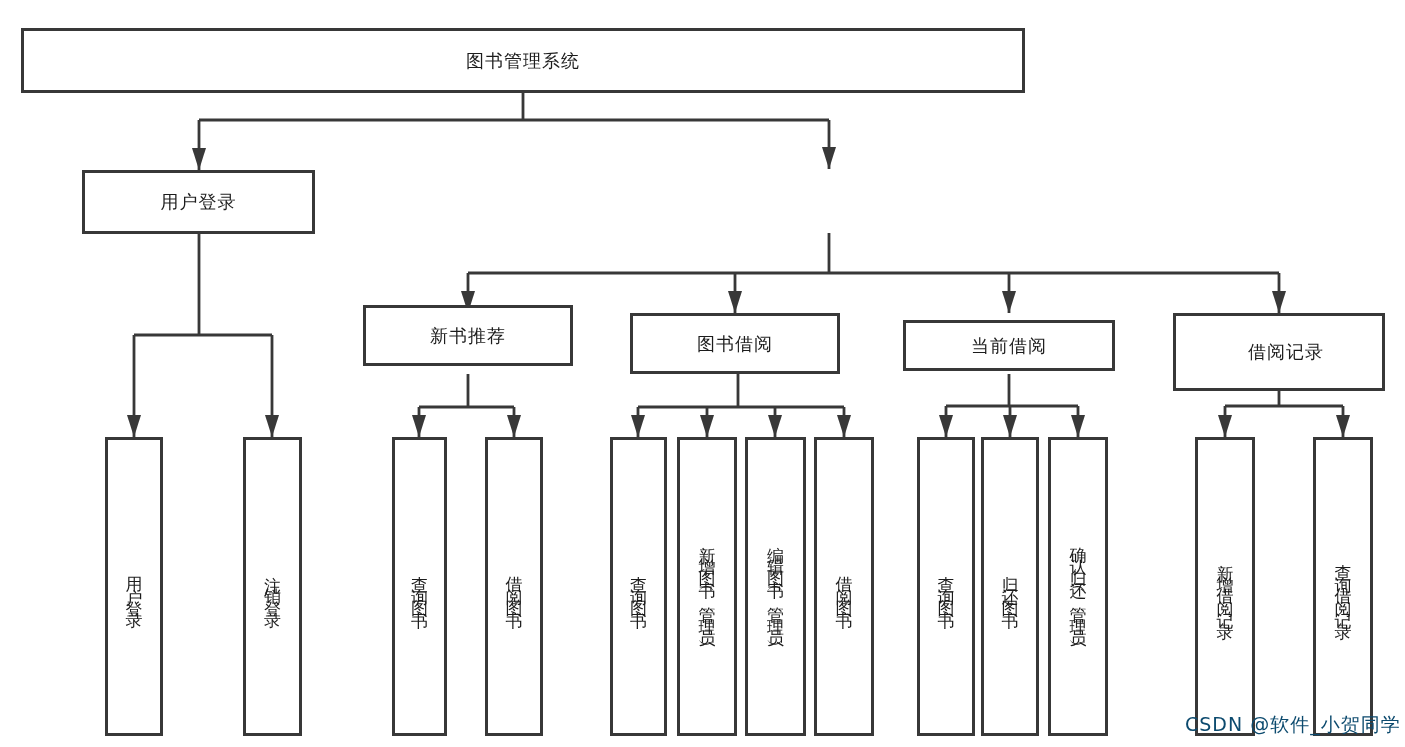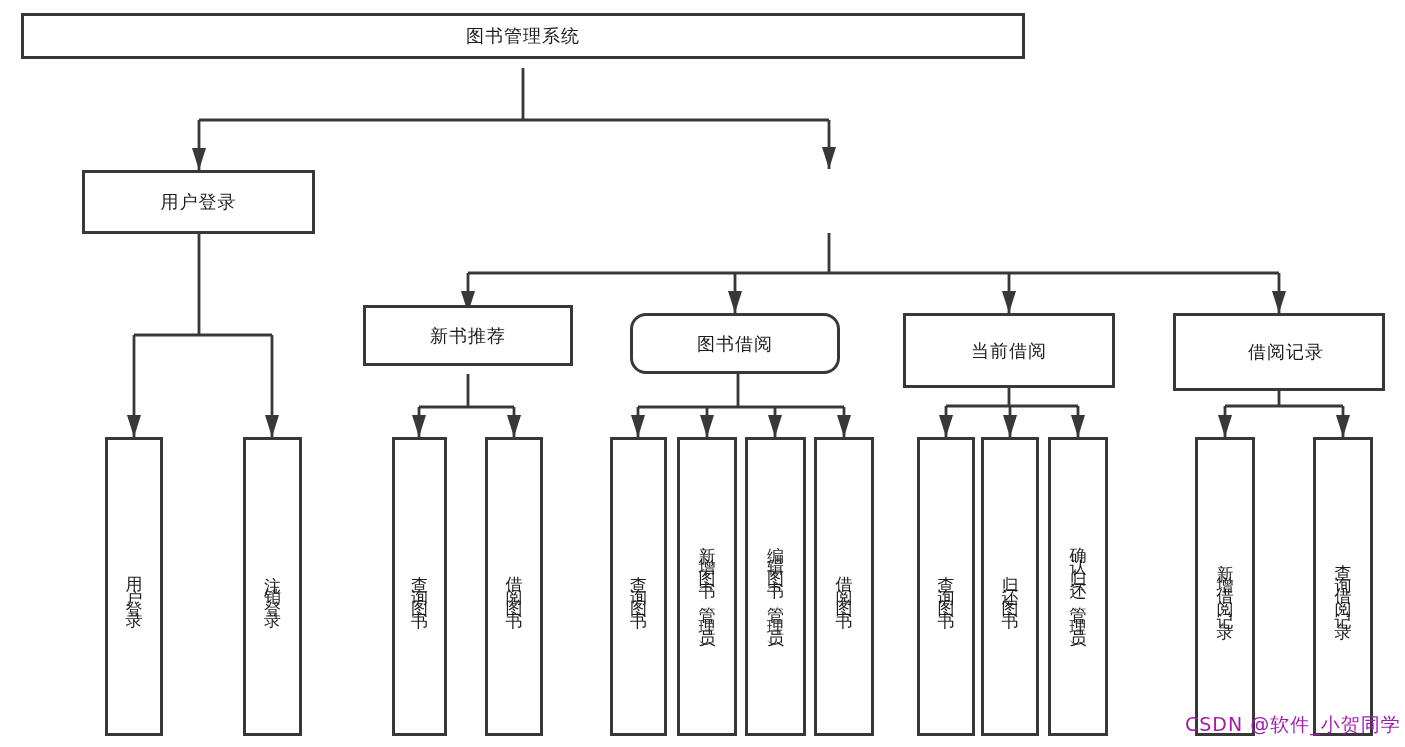--- a/index.html
+++ b/index.html
@@ -32,21 +32,21 @@
     font-size:17px;
     letter-spacing:12px;
     line-height:1;
     white-space:nowrap;
     color:#1c1c1c;
   }
   .watermark{
     position:absolute;
     left:1185px;top:712px;
     font-size:19px;
-    color:#a21caf;
+    color:#0c4a6e;
     letter-spacing:1px;
     white-space:nowrap;
     z-index:5;
   }
 </style>
 </head>
 <body>
 
 <div class="canvas">
 
@@ -86,35 +86,35 @@
       <path d="M946,406 V437" marker-end="url(#ah)"></path>
       <path d="M1010,406 V437" marker-end="url(#ah)"></path>
       <path d="M1078,406 V437" marker-end="url(#ah)"></path>
 
       <path d="M1279,374 V406 M1225,406 H1343"></path>
       <path d="M1225,406 V437" marker-end="url(#ah)"></path>
       <path d="M1343,406 V437" marker-end="url(#ah)"></path>
     </g>
   </svg>
 
-  <div class="box" style="left:21px;top:13px;width:1004px;height:46px;">
+  <div class="box" style="left:21px;top:28px;width:1004px;height:65px;">
     <span class="hlabel">图书管理系统</span>
   </div>
 
   <div class="box" style="left:82px;top:170px;width:233px;height:64px;">
     <span class="hlabel">用户登录</span>
   </div>
 
   <div class="box" style="left:363px;top:305px;width:210px;height:61px;">
     <span class="hlabel">新书推荐</span>
   </div>
-  <div class="box" style="left:630px;top:313px;width:210px;height:61px;border-radius:16px;">
+  <div class="box" style="left:630px;top:313px;width:210px;height:61px;">
     <span class="hlabel">图书借阅</span>
   </div>
-  <div class="box" style="left:903px;top:313px;width:212px;height:75px;">
+  <div class="box" style="left:903px;top:320px;width:212px;height:51px;">
     <span class="hlabel">当前借阅</span>
   </div>
   <div class="box" style="left:1173px;top:313px;width:212px;height:78px;padding-left:14px;">
     <span class="hlabel">借阅记录</span>
   </div>
 
   <div class="box" style="left:105px;top:437px;width:58px;height:299px;">
     <span class="vtext">用户登录</span>
   </div>
   <div class="box" style="left:243px;top:437px;width:59px;height:299px;">

